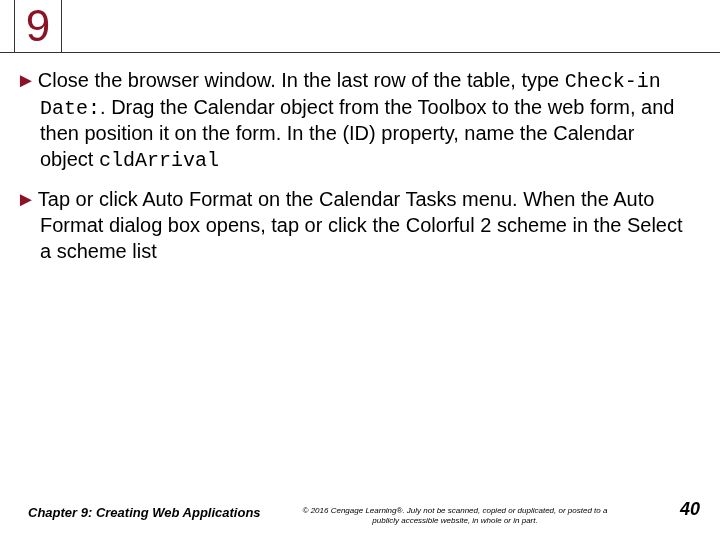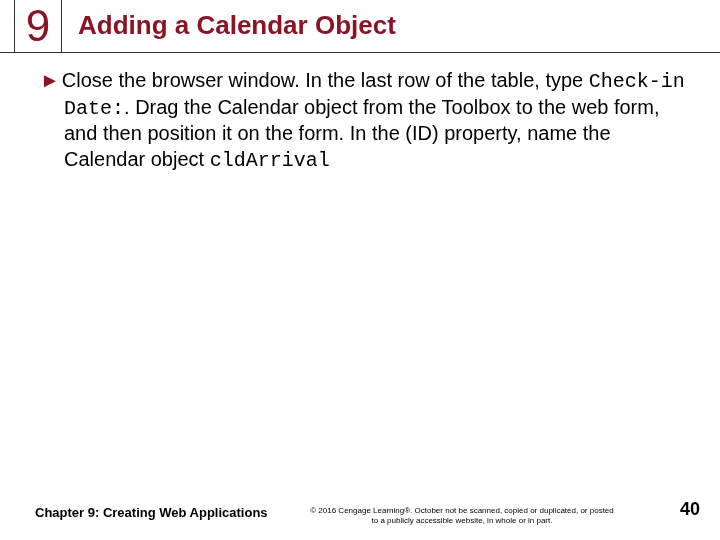--- a/index.html
+++ b/index.html
@@ -44,21 +44,21 @@
   .title {
     position: absolute;
     left: 78px;
     top: 10px;
     font-size: 26px;
     font-weight: 700;
     color: #8a1426;
   }
   .body {
     position: absolute;
-    left: 40px;
+    left: 16px;
     right: 28px;
     top: 68px;
     font-size: 20px;
     line-height: 1.28;
   }
   .step {
     margin-bottom: 14px;
     padding-left: 0;
   }
   .arrow {
@@ -69,24 +69,25 @@
   .hang {
     display: block;
     padding-left: 24px;
     text-indent: -24px;
   }
   .mono {
     font-family: "Courier New", Courier, monospace;
   }
   .footer {
     position: absolute;
-    left: 7px;
+    left: 0;
     right: 0;
     bottom: 14px;
     height: 40px;
+    font-style: italic;
   }
   .footer-left {
     position: absolute;
     left: 28px;
     bottom: 6px;
     font-size: 13px;
     font-weight: 700;
   }
   .footer-center {
     position: absolute;
@@ -107,34 +108,38 @@
 </style>
 </head>
 <body>
 
 <div class="slide">
 
   <div class="header">
     <div class="chapter-box">
       <span class="chapter-num">9</span>
     </div>
-    <div class="title">Adding a Calendar Object</div>
   </div>
 
   <div class="body">
 
     <div class="step">
       <span class="hang">
         <span class="arrow">►</span><span>Close the browser window. In the last row of the table, type </span><span class="mono">Check-in Date:</span><span>. Drag the Calendar object from the Toolbox to the web form, and then position it on the form. In the (ID) property, name the Calendar object </span><span class="mono">cldArrival</span>
       </span>
     </div>
 
 
+    <div class="step">
+      <span class="hang">
+        <span class="arrow">►</span><span>Tap or click Auto Format on the Calendar Tasks menu. When the Auto Format dialog box opens, tap or click the Colorful 2 scheme in the Select a scheme list</span>
+      </span>
+    </div>
 
   </div>
 
   <div class="footer">
     <div class="footer-left">Chapter 9: Creating Web Applications</div>
-    <div class="footer-center">© 2016 Cengage Learning®. October not be scanned, copied or duplicated, or posted to a publicly accessible website, in whole or in part.</div>
+    <div class="footer-center">© 2016 Cengage Learning®. July not be scanned, copied or duplicated, or posted to a publicly accessible website, in whole or in part.</div>
     <div class="footer-right">40</div>
   </div>
 
 </div>
 
 </body></html>

